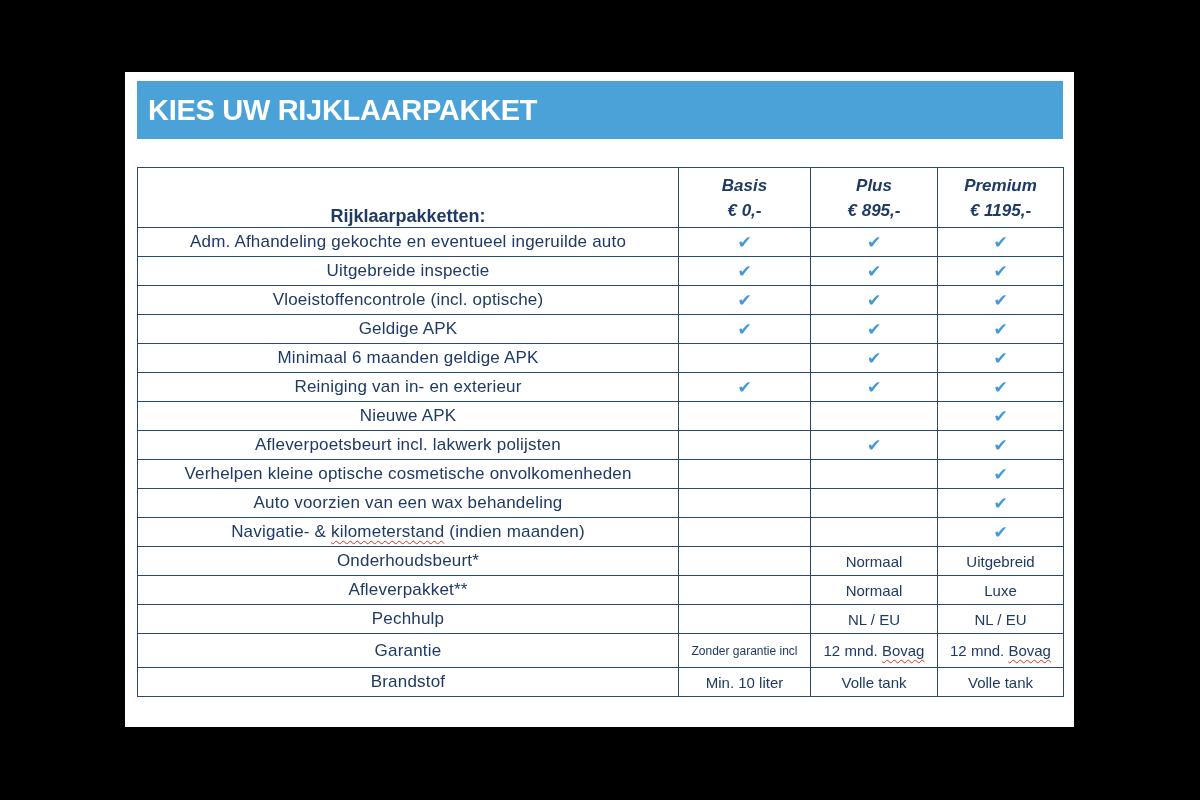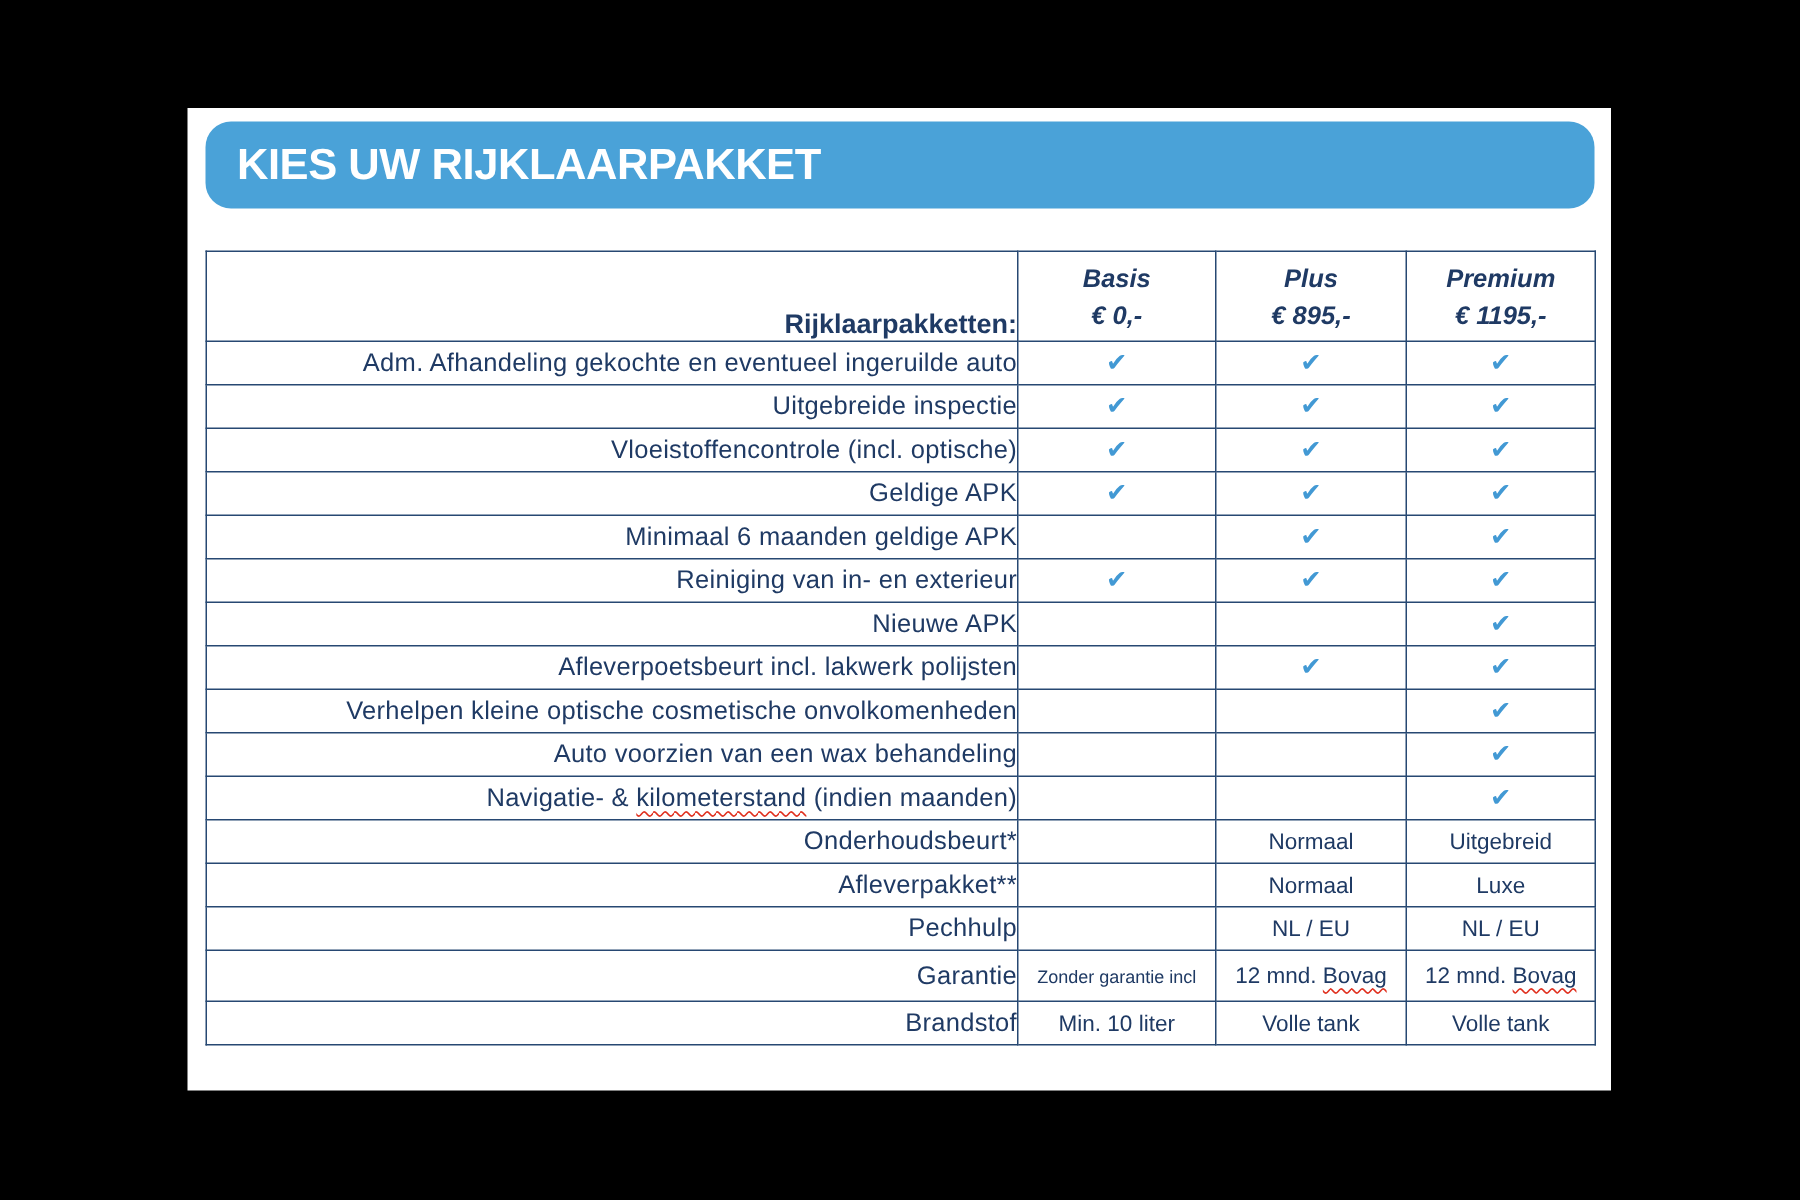--- a/index.html
+++ b/index.html
@@ -22,22 +22,21 @@
   .banner {
     position: absolute;
     left: 12px;
     top: 9px;
     width: 926px;
     height: 58px;
     background: var(--accent-blue, #4aa2d8);
     display: flex;
     align-items: center;
     box-sizing: border-box;
-    padding-left: 21px;
-    border-radius: 17px;
+    padding-left: 11px;
   }
   .banner h1 {
     margin: 0;
     color: #ffffff;
     font-size: 29px;
     font-weight: bold;
     letter-spacing: -0.3px;
   }
   table.cmp {
     position: absolute;
@@ -51,37 +50,37 @@
   table.cmp th, table.cmp td {
     border: 1.5px solid var(--border-navy, #274872);
     padding: 0;
     overflow: hidden;
     white-space: nowrap;
   }
   tr.hdr { height: 60px; }
   tbody tr { height: 29px; }
   tbody tr.tall { height: 34px; }
   th.lblh {
-    text-align: right;
+    text-align: center;
     vertical-align: bottom;
     font-size: 18px;
     font-weight: bold;
     padding: 0 0 3px 9px;
   }
   th.colh {
     vertical-align: middle;
     font-size: 17px;
     font-weight: bold;
     line-height: 25px;
     padding-top: 2px;
     font-style: italic;
   }
   td.lbl {
     font-size: 17px;
-    text-align: right;
+    text-align: center;
     padding-left: 9px;
     letter-spacing: 0.2px;
   }
   td.val {
     text-align: center;
     font-size: 15px;
   }
   td.val.check {
     color: var(--check-blue, #4299d4);
     font-size: 17px;

